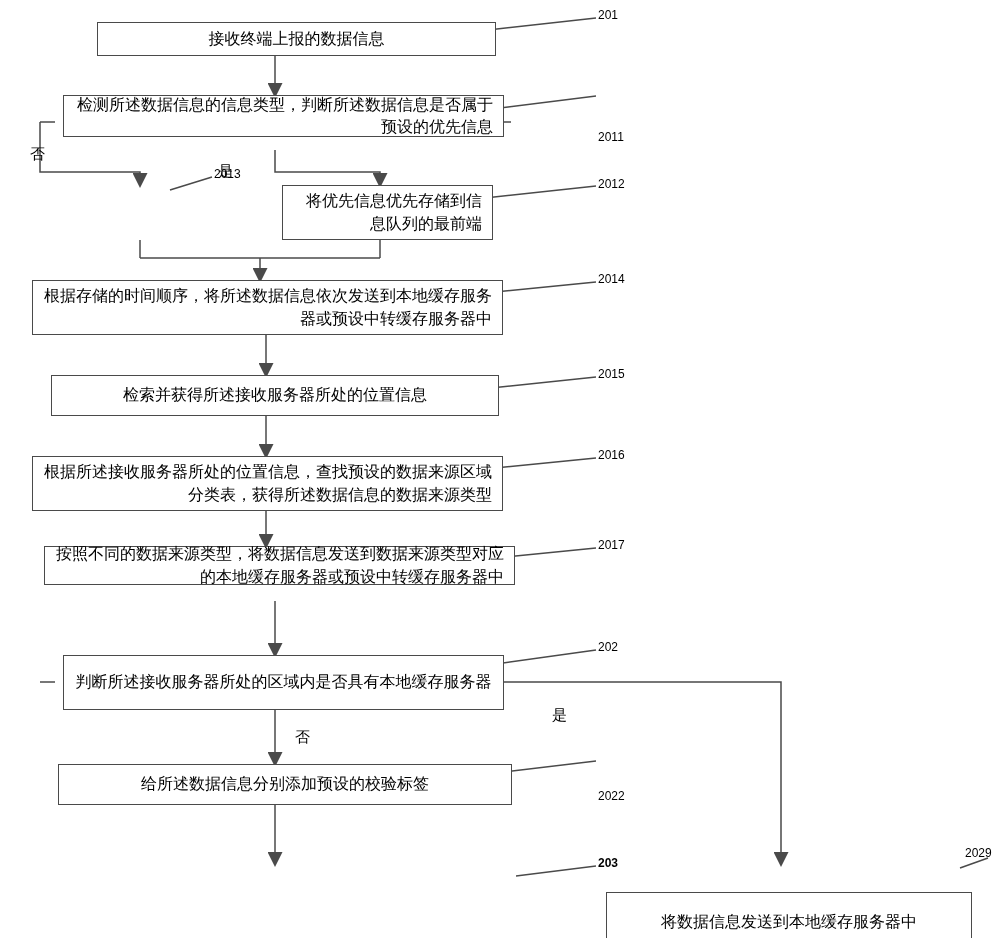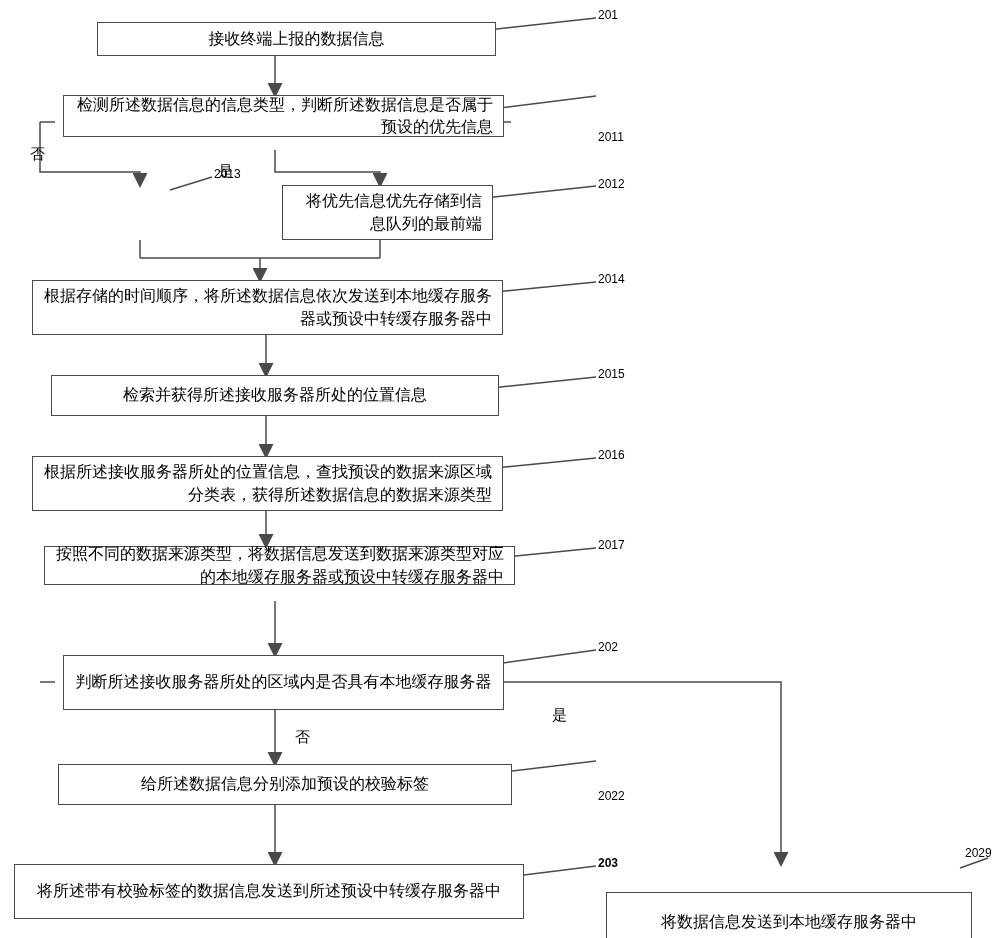--- a/index.html
+++ b/index.html
@@ -86,23 +86,20 @@
   </div>
 
   <div class="box" style="left:55px; top:655px; width:441px; height:55px;">
     <span>判断所述接收服务器所处的区域内是否具有本地缓存服务器</span>
   </div>
 
   <div class="box" style="left:50px; top:764px; width:454px; height:41px;">
     <span>给所述数据信息分别添加预设的校验标签</span>
   </div>
 
-  <div class="box" style="left:6px; top:864px; width:510px; height:55px;">
-    <span>将所述带有校验标签的数据信息发送到所述预设中转缓存服务器中</span>
-  </div>
 
   <div class="box" style="left:598px; top:892px; width:366px; height:60px;">
     <span>将数据信息发送到本地缓存服务器中</span>
   </div>
 
   <div class="tag" style="left:598px; top:8px;">201</div>
   <div class="tag" style="left:598px; top:86px;margin-top:44px;">2011</div>
   <div class="tag" style="left:214px; top:167px;">2013</div>
   <div class="tag" style="left:598px; top:177px;">2012</div>
   <div class="tag" style="left:598px; top:272px;">2014</div>

